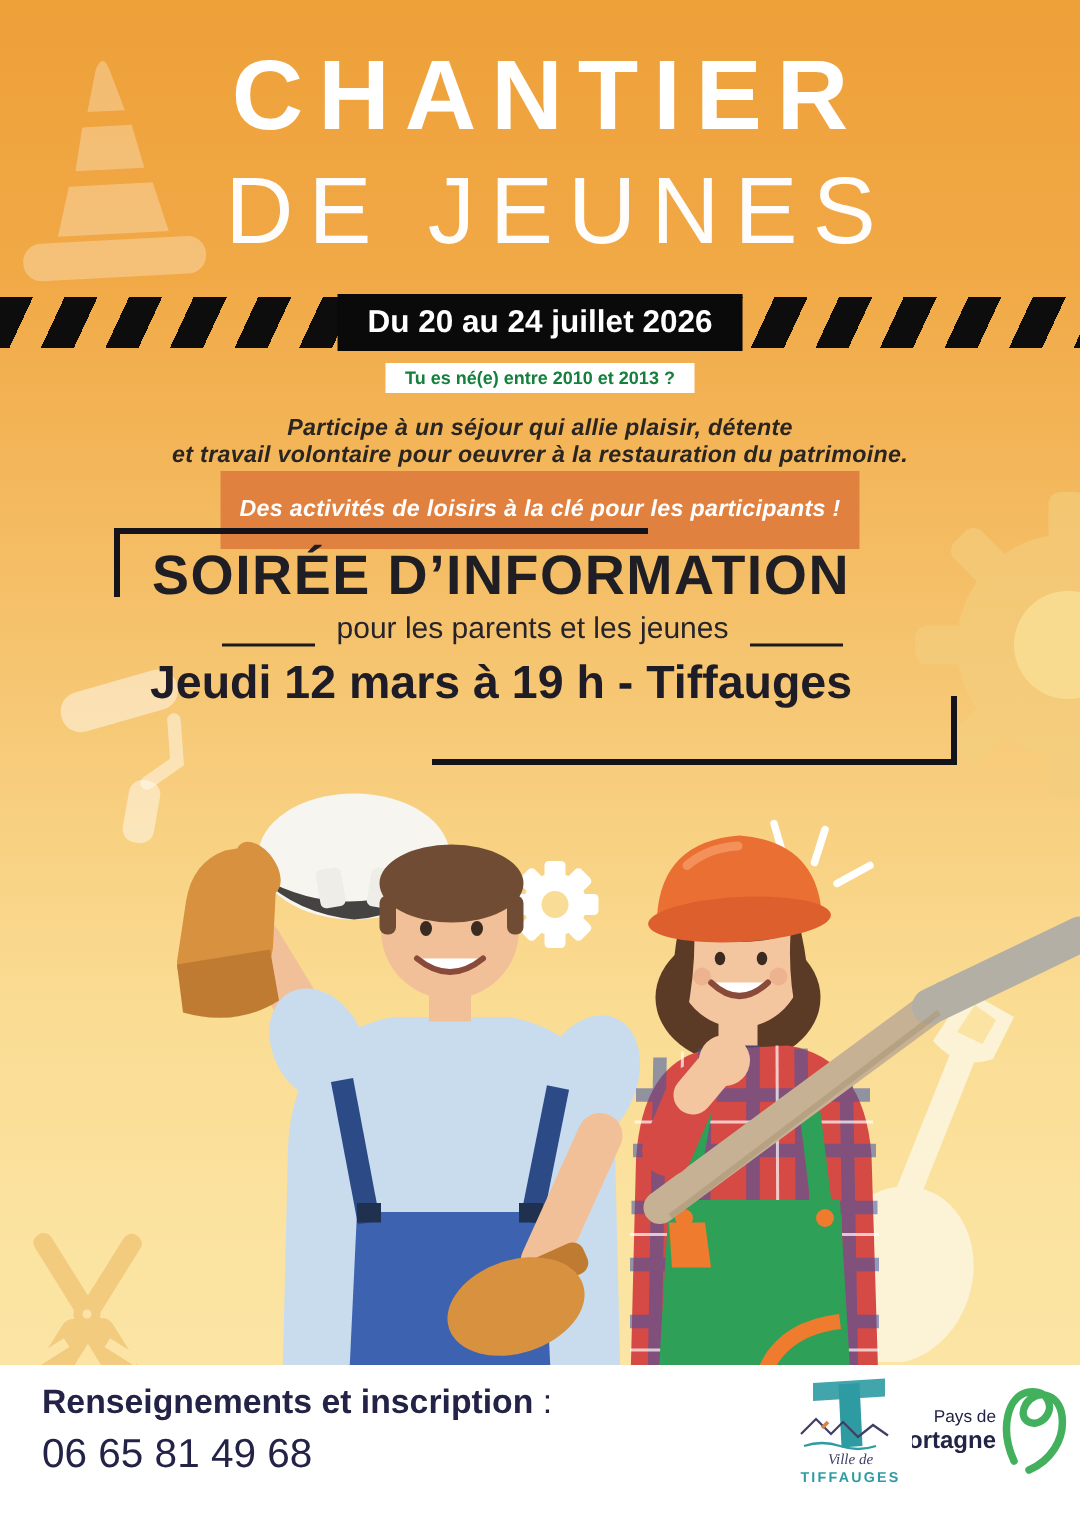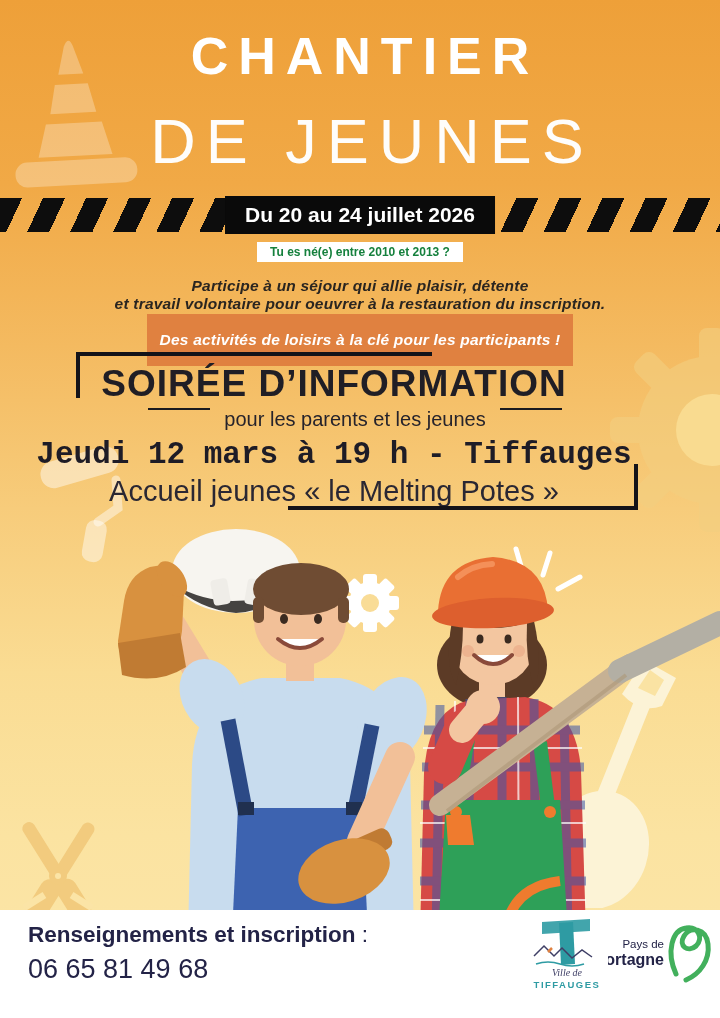--- a/index.html
+++ b/index.html
@@ -5,21 +5,21 @@
   * { margin:0; padding:0; box-sizing:border-box; }
   body { width:720px; background:#fff; font-family:"Liberation Sans", sans-serif; }
   .poster {
     position:relative; width:720px; height:1018px; overflow:hidden;
     background:linear-gradient(180deg,#EEA039 0%,#F1A946 18%,#F4BA60 34%,#F7CC7B 50%,#FADC93 66%,#FBE3A1 82%,#FBE6A9 100%);
   }
   .deco { position:absolute; }
 
   
   .title1 { position:absolute; top:30px; left:0; width:100%; text-align:center;
-    font-size:52px; font-weight:800; letter-spacing:10px; padding-left:10px; color:#FFFFFF; line-height:1; }
+    font-size:66px; font-weight:800; letter-spacing:10px; padding-left:10px; color:#FFFFFF; line-height:1; }
   .title2 { position:absolute; top:108px; left:0; width:100%; text-align:center;
     font-size:63px; font-weight:400; letter-spacing:10px; padding-left:24px; color:#FEFDFB; line-height:1.05; }
 
   
   .hazard { position:absolute; top:198px; left:0; width:720px; height:34px;
     background:repeating-linear-gradient(115deg,#0D0D0D 0 20px,transparent 20px 39px); }
   .date-box { position:absolute; left:50%; top:50%; transform:translate(-50%,-50%);
     background:#0A0A0A; color:#FFFFFF; font-weight:700; font-size:21px; padding:7px 20px; white-space:nowrap; }
 
   
@@ -37,24 +37,24 @@
   .highlight span { display:inline-block; background:#E08140; color:#FFFFFF;
     font-style:italic; font-weight:700; font-size:15.5px; padding:17px 13px; letter-spacing:.2px; }
 
   
   .info { position:absolute; top:352px; left:0; width:668px; height:166px; text-align:center; color:#1E1C24; }
   .bracket-tl { position:absolute; left:76px; top:0; width:356px; height:46px;
     border-left:4px solid #141319; border-top:4px solid #141319; }
   .bracket-br { position:absolute; left:288px; top:112px; width:350px; height:46px;
     border-right:4px solid #141319; border-bottom:4px solid #141319; }
   .info-heading { margin-top:11px; font-size:37px; font-weight:800; letter-spacing:1px; color:#201E25; }
-  .info-sub { display:flex; justify-content:center; align-items:flex-start; gap:14px; margin-top:3px;margin-left:42px; }
+  .info-sub { display:flex; justify-content:center; align-items:flex-end; gap:14px; margin-top:3px;margin-left:42px; }
   .info-sub .dash { width:62px; border-top:2.5px solid #1B1A1F; }
   .info-sub .txt { font-size:20px; color:#26232B; }
-  .info-datetime { margin-top:6px; font-size:31px; font-weight:800; color:#1E1C26;font-family:Liberation Mono, monospace; }
+  .info-datetime { margin-top:6px; font-size:31px; font-weight:800; color:#1E1C26; }
   .info-venue { margin-top:3px; font-size:29px; font-weight:400; color:#2A2733; }
 
   
   .footer { position:absolute; left:0; bottom:0; width:720px; height:108px; background:#FFFFFF; }
   .contact-label { position:absolute; left:28px; top:12px; font-size:22.5px; font-weight:700; color:#232347; }
   .contact-label .sep { font-weight:400; }
   .contact-phone { position:absolute; left:28px; top:44px; font-size:27px; font-weight:400; color:#232347; }
 </style>
 </head>
 <body>
@@ -125,38 +125,37 @@
   <div class="hazard">
     <div class="date-box">Du 20 au 24 juillet 2026</div>
   </div>
 
   <div class="eligibility">
     <span>Tu es né(e) entre 2010 et 2013 ?</span>
   </div>
 
   <p class="description">
     <span>Participe à un séjour qui allie plaisir, détente</span>
-    <span>et travail volontaire pour oeuvrer à la restauration du inscription.</span>
+    <span>et travail volontaire pour oeuvrer à la restauration du patrimoine.</span>
   </p>
 
   <div class="highlight">
     <span>Des activités de loisirs à la clé pour les participants !</span>
   </div>
 
   <section class="info">
     <div class="bracket-tl"></div>
     <div class="bracket-br"></div>
     <div class="info-heading">SOIRÉE D’INFORMATION</div>
     <div class="info-sub">
       <div class="dash"></div>
       <div class="txt">pour les parents et les jeunes</div>
       <div class="dash"></div>
     </div>
     <div class="info-datetime">Jeudi 12 mars à 19 h - Tiffauges</div>
-    <div class="info-venue">Accueil jeunes « le Melting Potes »</div>
   </section>
 
   <svg class="deco" style="left:0;top:515px" width="720" height="420" viewBox="0 0 720 420">
 
     <g transform="translate(370,88)">
       <g fill="#FFFFFF">
         <rect x="-7" y="-29" width="14" height="58" rx="3"></rect>
         <rect x="-7" y="-29" width="14" height="58" rx="3" transform="rotate(45)"></rect>
         <rect x="-7" y="-29" width="14" height="58" rx="3" transform="rotate(90)"></rect>
         <rect x="-7" y="-29" width="14" height="58" rx="3" transform="rotate(135)"></rect>

